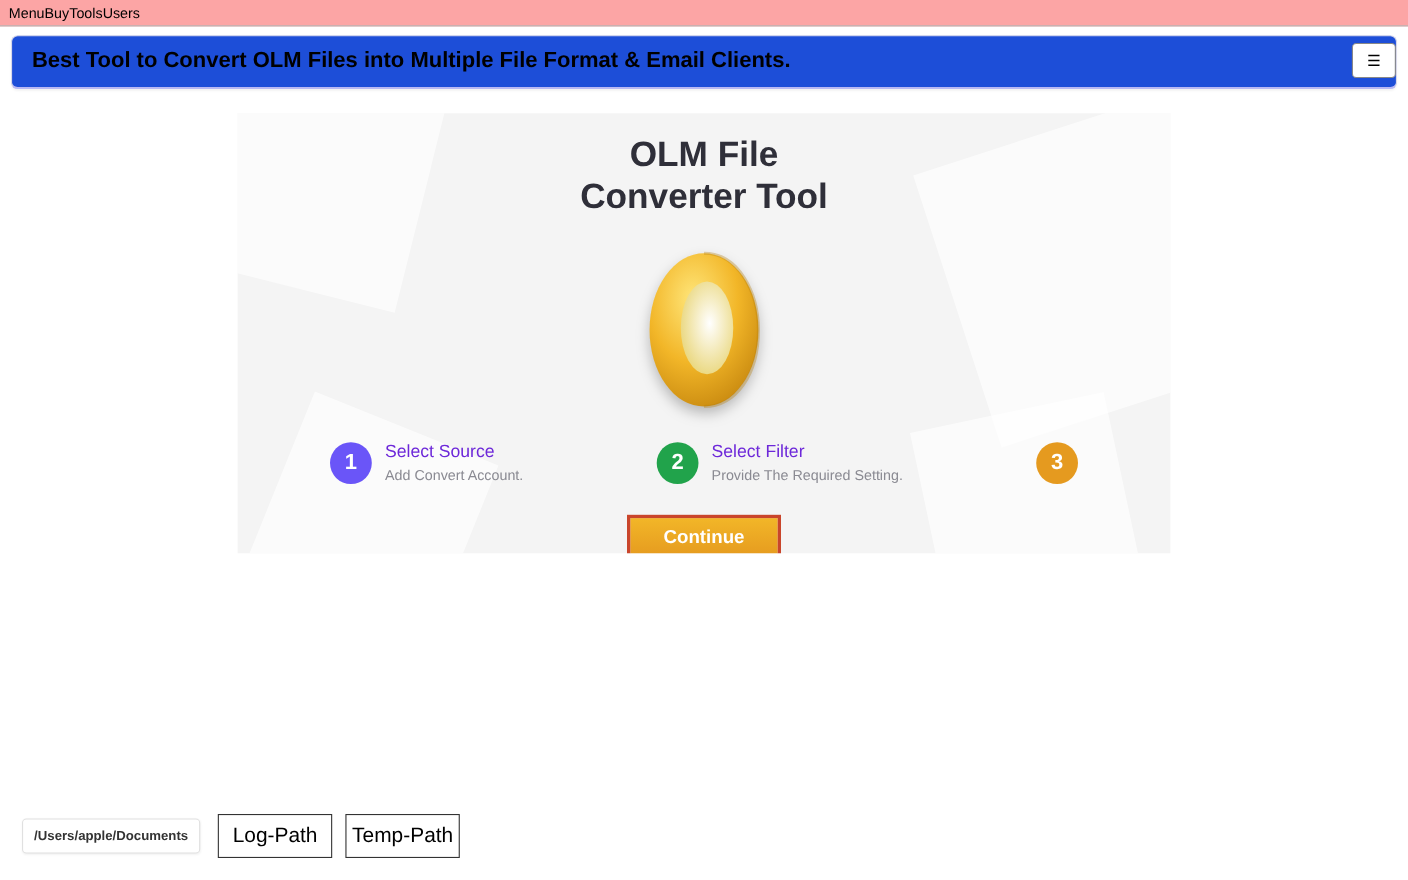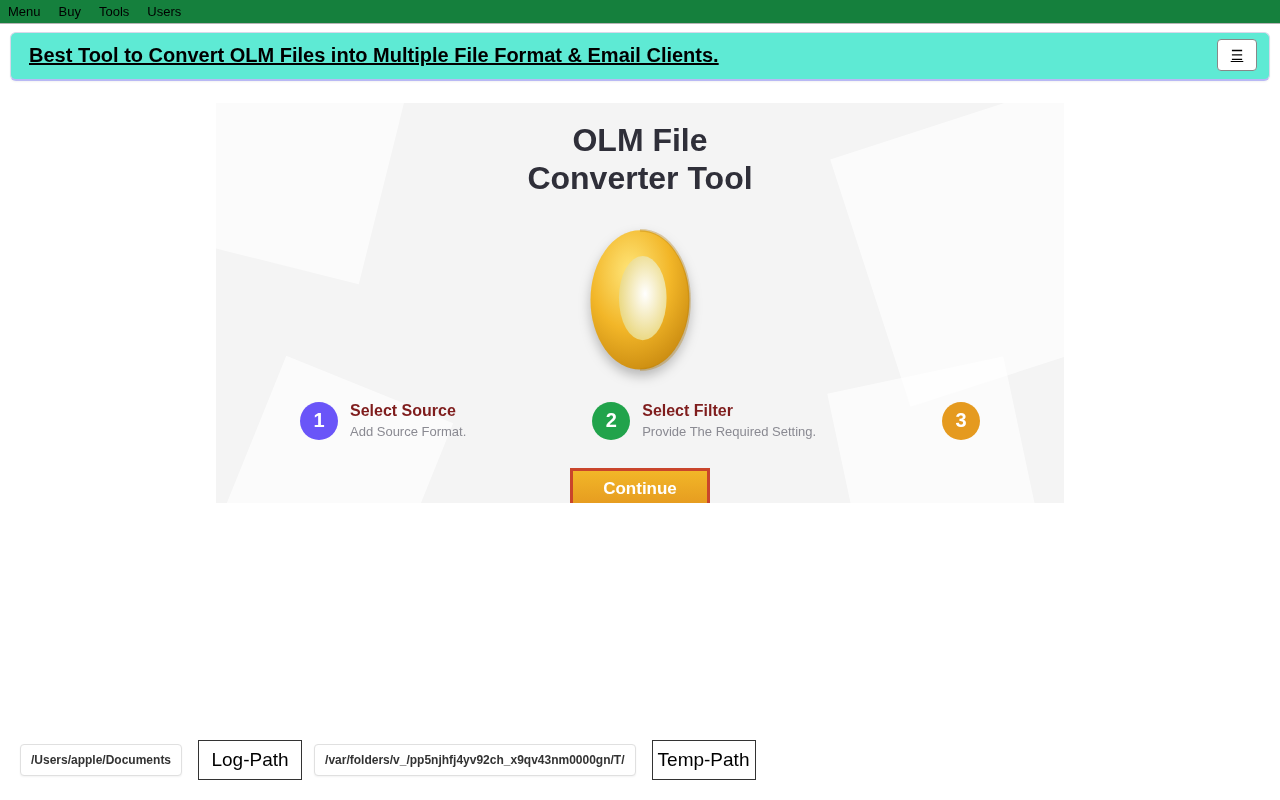--- a/index.html
+++ b/index.html
@@ -6,41 +6,39 @@
   body {
     font-family: Arial, Helvetica, sans-serif;
     width: 1280px; height: 800px;
     background: #fff;
     overflow: hidden;
     position: relative;
   }
   
   .sys-menu {
     display: flex;
-    gap: 18px;
     padding: 4px 8px 4px 8px;
     font-size: 13px;
     border-bottom: 1px solid #b5b5b5;
-    background: #15803d;
+    background: #fca5a5;
   }
   .sys-menu span { cursor: default; }
 
   
   .title-bar {
     margin: 8px 10px 0 10px;
     display: flex;
     justify-content: space-between;
     align-items: center;
     border: 1px solid #d8d8ea;
     border-bottom: 2px solid #b9b9f4;
     border-radius: 6px;
-    padding: 6px 12px 8px 18px;
-    background: #5eead4;
+    padding: 6px 0 8px 18px;
+    background: #1d4ed8;
     box-shadow: 0 1px 2px rgba(0,0,0,.05);
-    text-decoration: underline;
   }
   .title-bar h1 {
     font-size: 20px;
     font-weight: 700;
   }
   .hamburger {
     width: 40px; height: 32px;
     display: flex; align-items: center; justify-content: center;
     border: 1px solid #888;
     border-radius: 4px;
@@ -91,21 +89,21 @@
     margin-top: 28px;
     position:relative;
   }
   .step { display:flex; gap:12px; align-items:flex-start;}
   .badge {
     width:38px;height:38px;border-radius:50%;
     display:flex;align-items:center;justify-content:center;
     color:#fff;font-size:20px;font-weight:600;
   }
   .b1{background:#6a55f8;} .b2{background:#21a34b;} .b3{background:#e59a1f;}
-  .step-title{font-size:16px;font-weight:700;color:#7f1d1d;}
+  .step-title{font-size:16px;font-weight:400;color:#6d28d9;}
   .step-sub{font-size:13px;color:#8a8a92;margin-top:4px;}
 
   
   .continue-wrap{display:flex;justify-content:center;margin-top:28px;position:relative;}
   .continue{
     border:3px solid #c9452b;
     background: linear-gradient(#f2b628,#e59a1f);
     color:#fff; font-weight:700; font-size:17px;
     padding:8px 30px; cursor:pointer;
   }
@@ -184,21 +182,21 @@
         <path d="M60 5 C95 5 114 45 114 81 C114 125 92 157 60 157" fill="none" stroke="#b7820e" stroke-width="3" opacity=".35"></path>
       </svg>
     </div>
   </div>
 
   <div class="steps">
     <div class="step">
       <div class="badge b1">1</div>
       <div>
         <div class="step-title">Select Source</div>
-        <div class="step-sub">Add Source Format.</div>
+        <div class="step-sub">Add Convert Account.</div>
       </div>
     </div>
     <div class="step">
       <div class="badge b2">2</div>
       <div>
         <div class="step-title">Select Filter</div>
         <div class="step-sub">Provide The Required Setting.</div>
       </div>
     </div>
     <div class="step">
@@ -210,16 +208,15 @@
     <button class="continue">Continue</button>
   </div>
 </div>
 
 <div class="foot">
   <div class="path-row">
     <div class="path-field">/Users/apple/Documents</div>
     <button class="path-btn">Log-Path</button>
   </div>
   <div class="path-row">
-    <div class="path-field">/var/folders/v_/pp5njhfj4yv92ch_x9qv43nm0000gn/T/</div>
     <button class="path-btn">Temp-Path</button>
   </div>
 </div>
 
 </body></html>

